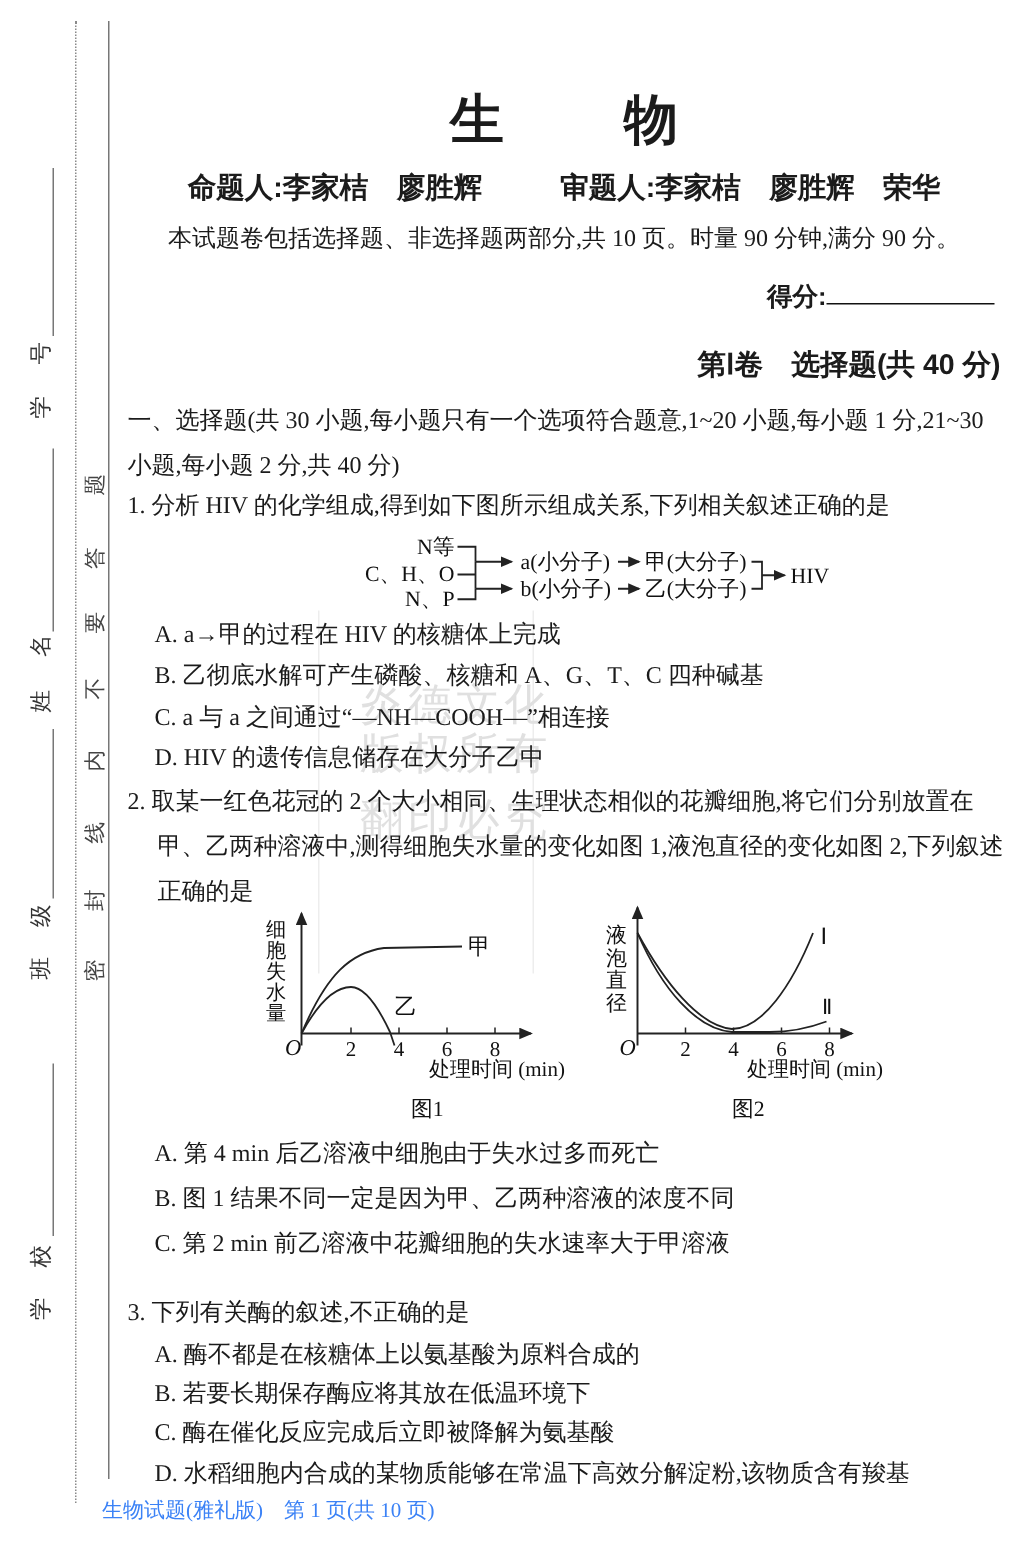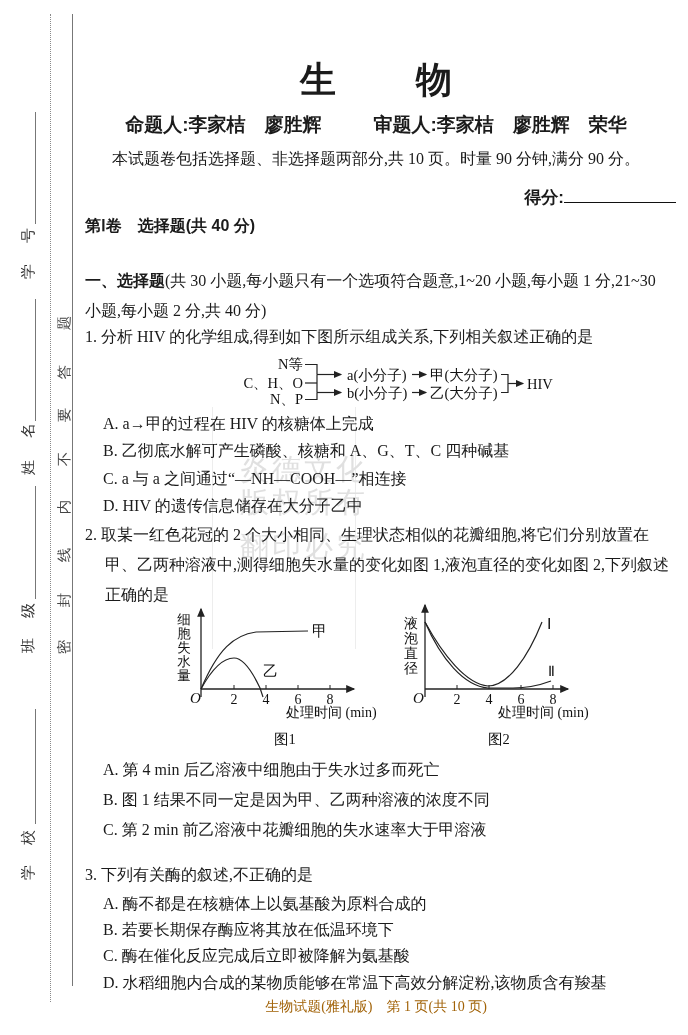--- a/index.html
+++ b/index.html
@@ -19,34 +19,34 @@
   .wm-line{position:absolute;left:0;width:142px;text-align:center;font-size:29px;letter-spacing:3px;
            color:#e0e0e0;white-space:nowrap;margin-left:20px;}
   
   .title{position:absolute;left:85px;top:19px;width:582px;text-align:center;font-size:22px;white-space:nowrap;}
   .title .series{font-weight:bold;font-style:italic;letter-spacing:1px;}
   .subject{position:absolute;left:85px;top:56px;width:582px;display:flex;justify-content:center;gap:80px;
            font-size:36px;font-weight:bold;}
   .people{position:absolute;left:85px;top:112px;width:582px;display:flex;justify-content:center;gap:52px;
           font-size:19px;font-weight:bold;font-family:"Liberation Sans",sans-serif;white-space:nowrap;}
   .instructions{position:absolute;left:85px;top:149px;width:582px;text-align:center;font-size:16px;white-space:nowrap;}
-  .score{position:absolute;left:98px;top:186px;width:578px;text-align:right;font-size:17px;}
+  .score{position:absolute;left:85px;top:186px;width:578px;text-align:right;font-size:17px;}
   .score .lbl{font-family:"Liberation Sans",sans-serif;font-weight:bold;}
   .score .line{display:inline-block;width:112px;height:15px;border-bottom:1.5px solid #111;}
-  .sec-heading{position:absolute;left:85px;top:216px;width:582px;text-align:left;font-size:16px;
+  .sec-heading{position:absolute;left:85px;top:230px;width:582px;text-align:right;font-size:19px;
                font-weight:bold;font-family:"Liberation Sans",sans-serif;}
   
   .intro{position:absolute;left:85px;top:266px;width:584px;font-size:16px;line-height:30px;z-index:1;}
-  .intro .b{font-family:"Liberation Sans",sans-serif;font-weight:bold;text-align:right;}
+  .intro .b{font-family:"Liberation Sans",sans-serif;font-weight:normal;text-align:right;}
   .stem1{position:absolute;left:85px;top:327px;width:584px;font-size:16px;z-index:1;}
   .opts{position:absolute;left:103px;width:565px;font-size:16px;z-index:1;}
   .q2stem{position:absolute;left:85px;top:520px;width:586px;font-size:16px;line-height:30px;
           padding-left:20px;text-indent:-20px;box-sizing:border-box;z-index:1;}
   .q3stem{position:absolute;left:85px;top:865px;width:584px;font-size:16px;z-index:1;}
-  .footer{position:absolute;left:85px;top:998px;width:582px;text-align:center;font-size:14px;color:#a16207;z-index:1;}
+  .footer{position:absolute;left:68px;top:998px;width:582px;text-align:left;font-size:14px;color:#3b82f6;z-index:1;}
   svg{position:absolute;z-index:1;}
   svg text{font-family:"Liberation Serif",serif;fill:#111;}
   .axis,.curve,.dline{stroke:#222;fill:none;}
 </style>
 </head>
 <body>
 
 <div class="page">
 
   <div class="wm-box">

